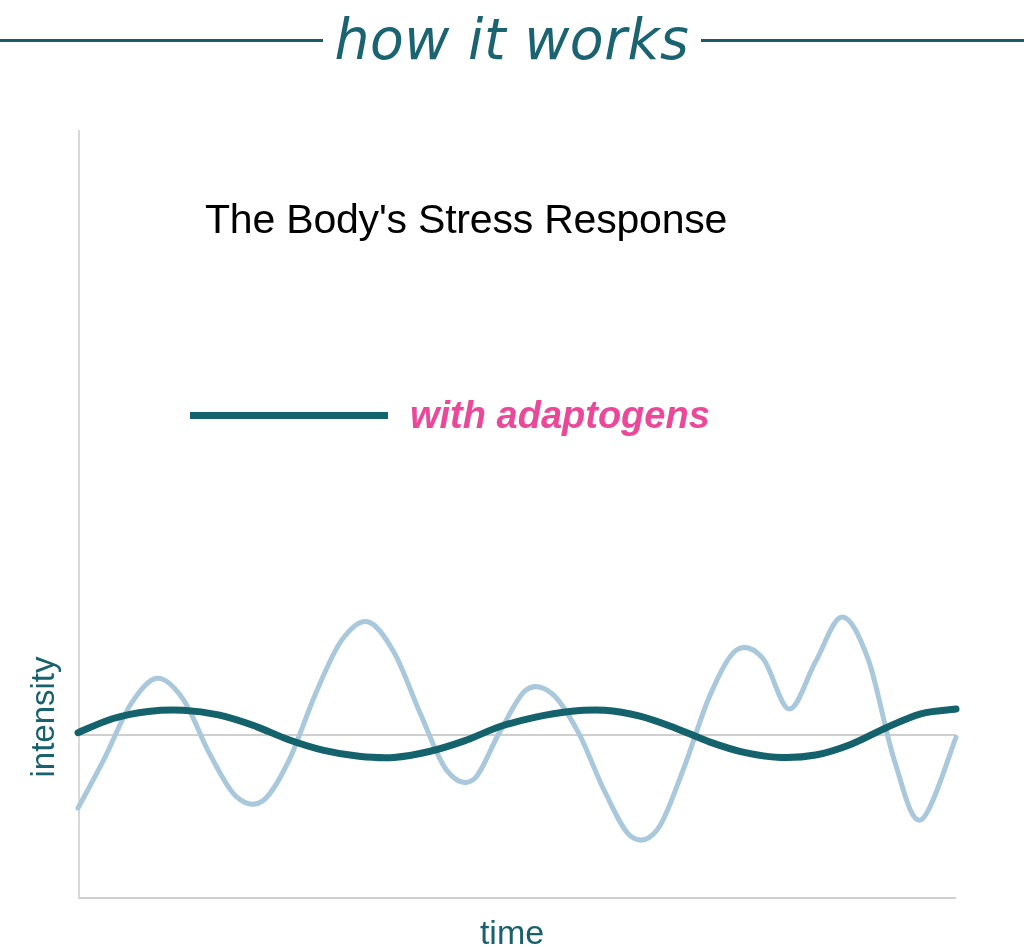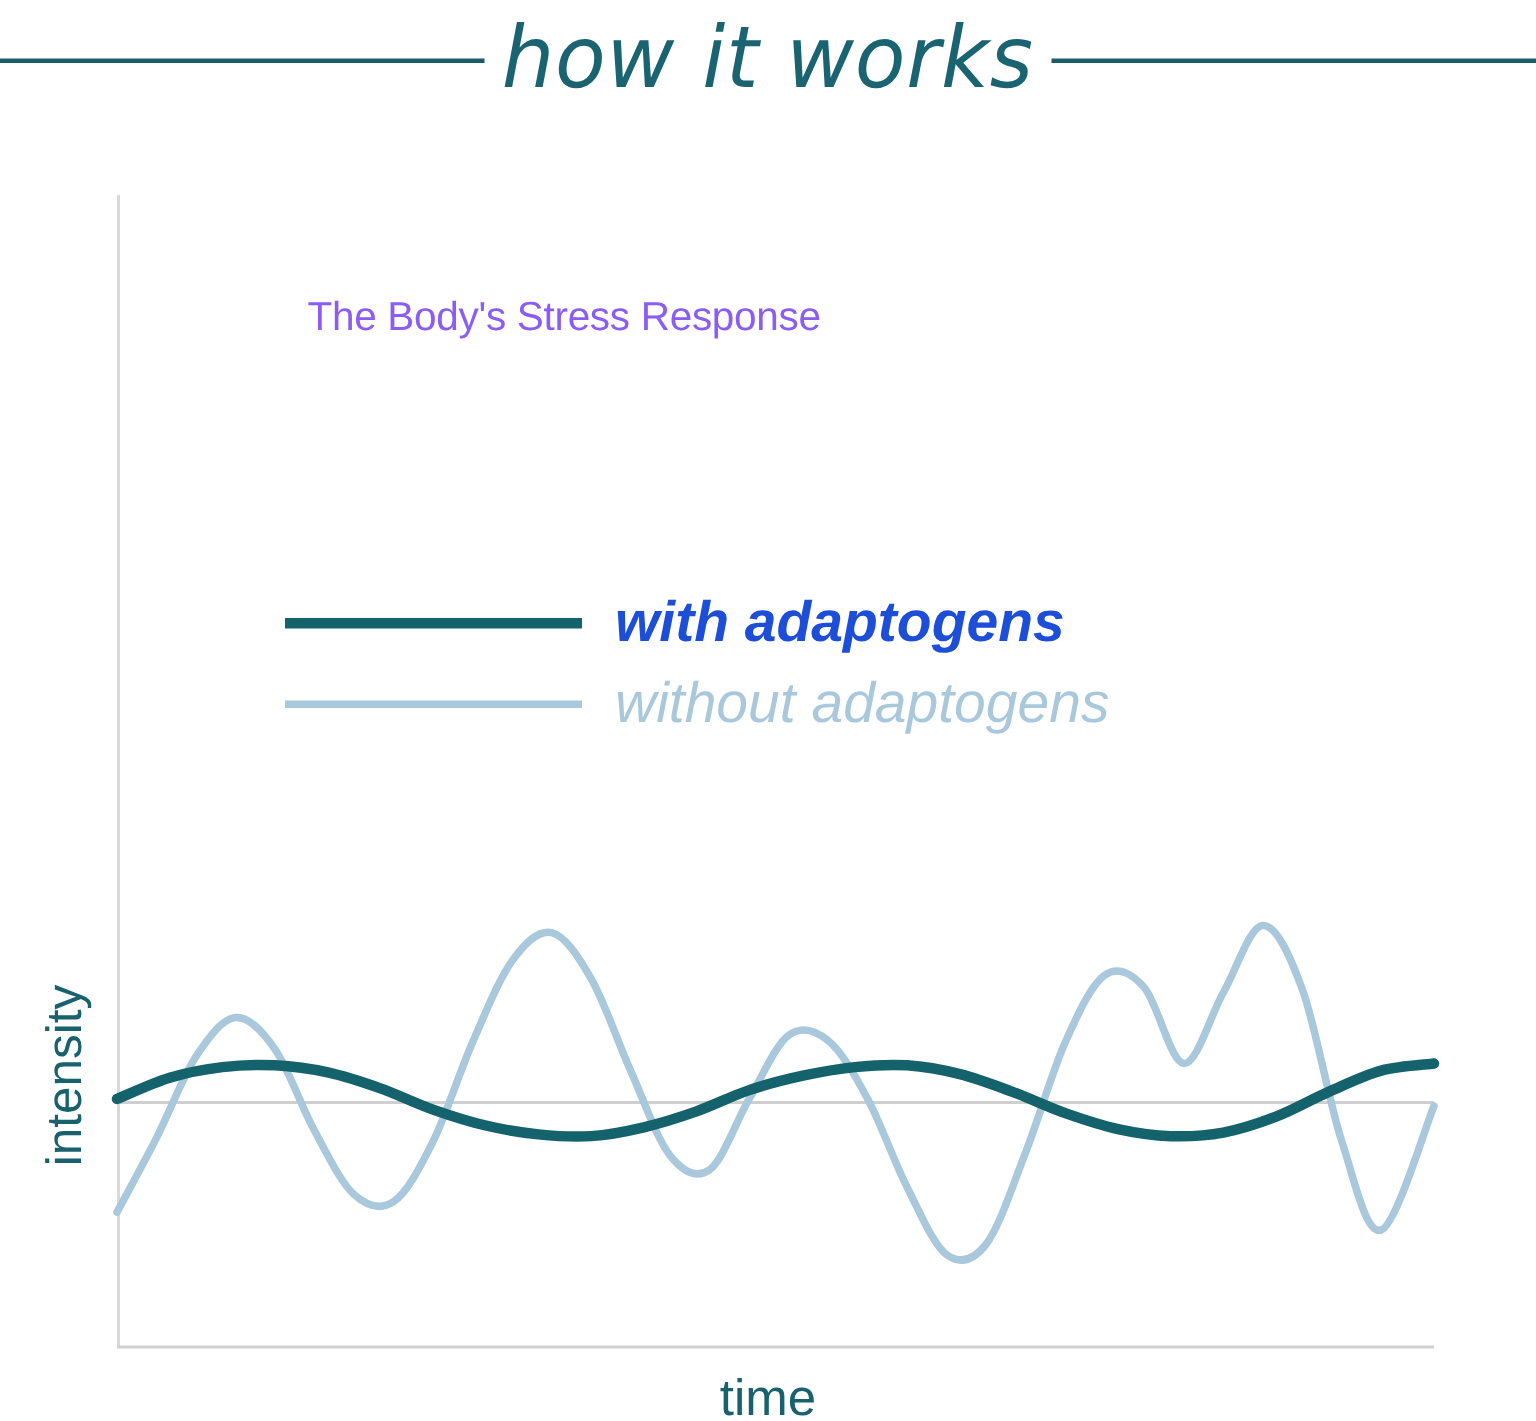--- a/index.html
+++ b/index.html
@@ -73,23 +73,23 @@
     height: 2px;
     background: #d0d0d0;
   }
 
   
   #chart-title {
     position: absolute;
     left: 205px;
     top: 118px;
     font-family: "Liberation Sans", sans-serif;
-    font-size: 27px;
+    font-size: 41px;
     font-weight: 400;
-    color: #8b5cf6;
+    color: #000000;
     white-space: nowrap;
     letter-spacing: -0.2px;
     text-align: center;
   }
 
   
   #chart-legend {
     position: absolute;
     left: 190px;
     top: 310px;
@@ -116,21 +116,21 @@
   }
   .legend-label {
     font-family: "Liberation Sans", sans-serif;
     font-style: italic;
     font-size: 38px;
     white-space: nowrap;
     line-height: 1;
   }
   .legend-label.with {
     font-weight: 700;
-    color: #1d4ed8;
+    color: #ec4899;
   }
   .legend-label.without {
     font-weight: 400;
     color: #a9c8dc;
   }
 
   
   #y-axis-label {
     position: absolute;
     left: -37px;
@@ -179,24 +179,20 @@
   <div id="y-axis-line"></div>
   <div id="x-axis-line"></div>
 
   <div id="chart-title">The Body's Stress Response</div>
 
   <div id="chart-legend">
     <div class="legend-row">
       <div class="legend-swatch with"></div>
       <div class="legend-label with">with adaptogens</div>
     </div>
-    <div class="legend-row">
-      <div class="legend-swatch without"></div>
-      <div class="legend-label without">without adaptogens</div>
-    </div>
   </div>
 
   <svg id="waves-svg" viewBox="0 0 1024 869" preserveAspectRatio="none">
     <line id="baseline" x1="78" y1="657" x2="956" y2="657" stroke="#cfcfcf" stroke-width="2"></line>
     <path id="wave-without" fill="none" stroke-linecap="round" stroke-linejoin="round" d="M 78.00 730.16 C 82.39 721.90, 95.56 697.91, 104.34 680.60 C 113.12 663.29, 121.90 639.69, 130.68 626.32 C 139.46 612.95, 148.24 601.15, 157.02 600.36 C 165.80 599.57, 174.58 609.01, 183.36 621.60 C 192.14 634.19, 200.92 659.75, 209.70 675.88 C 218.48 692.01, 227.26 710.49, 236.04 718.36 C 244.82 726.23, 253.60 728.98, 262.38 723.08 C 271.16 717.18, 279.94 700.66, 288.72 682.96 C 297.50 665.26, 306.28 636.94, 315.06 616.88 C 323.84 596.82, 332.62 574.79, 341.40 562.60 C 350.18 550.41, 358.96 541.75, 367.74 543.72 C 376.52 545.69, 385.30 559.06, 394.08 574.40 C 402.86 589.74, 411.64 616.09, 420.42 635.76 C 429.20 655.43, 437.98 681.39, 446.76 692.40 C 455.54 703.41, 464.32 708.13, 473.10 701.84 C 481.88 695.55, 490.66 669.59, 499.44 654.64 C 508.22 639.69, 517.00 618.65, 525.78 612.16 C 534.56 605.67, 543.34 608.62, 552.12 615.70 C 560.90 622.78, 569.68 638.32, 578.46 654.64 C 587.24 670.96, 596.02 696.33, 604.80 713.64 C 613.58 730.95, 622.36 752.19, 631.14 758.48 C 639.92 764.77, 648.70 762.81, 657.48 751.40 C 666.26 739.99, 675.04 712.46, 683.82 690.04 C 692.60 667.62, 701.38 636.55, 710.16 616.88 C 718.94 597.21, 727.72 578.14, 736.50 572.04 C 745.28 565.94, 754.06 570.47, 762.84 580.30 C 771.62 590.13, 780.40 630.45, 789.18 631.04 C 797.96 631.63, 806.74 599.18, 815.52 583.84 C 824.30 568.50, 833.08 539.39, 841.86 539.00 C 850.64 538.61, 859.42 557.49, 868.20 581.48 C 876.98 605.47, 885.76 656.21, 894.54 682.96 C 903.32 709.71, 910.64 745.89, 920.88 741.96 C 931.12 738.03, 950.15 673.13, 956.00 659.36" stroke="#a9c8dc" stroke-width="5"></path>
     <path id="wave-with" fill="none" stroke-linecap="round" stroke-linejoin="round" d="M 78.00 654.64 C 83.85 652.28, 101.41 644.02, 113.12 640.48 C 124.83 636.94, 136.53 634.78, 148.24 633.40 C 159.95 632.02, 171.65 631.63, 183.36 632.22 C 195.07 632.81, 206.77 634.38, 218.48 636.94 C 230.19 639.50, 241.89 643.43, 253.60 647.56 C 265.31 651.69, 277.01 657.59, 288.72 661.72 C 300.43 665.85, 312.13 669.59, 323.84 672.34 C 335.55 675.09, 347.25 677.06, 358.96 678.24 C 370.67 679.42, 382.37 680.21, 394.08 679.42 C 405.79 678.63, 417.49 676.27, 429.20 673.52 C 440.91 670.77, 452.61 667.03, 464.32 662.90 C 476.03 658.77, 487.73 652.67, 499.44 648.74 C 511.15 644.81, 522.85 641.86, 534.56 639.30 C 546.27 636.74, 557.97 634.58, 569.68 633.40 C 581.39 632.22, 593.09 631.43, 604.80 632.22 C 616.51 633.01, 628.21 635.17, 639.92 638.12 C 651.63 641.07, 663.33 645.59, 675.04 649.92 C 686.75 654.25, 698.45 659.95, 710.16 664.08 C 721.87 668.21, 733.57 672.14, 745.28 674.70 C 756.99 677.26, 768.69 679.03, 780.40 679.42 C 792.11 679.81, 803.81 679.22, 815.52 677.06 C 827.23 674.90, 838.93 670.96, 850.64 666.44 C 862.35 661.92, 874.05 655.03, 885.76 649.92 C 897.47 644.81, 909.17 638.91, 920.88 635.76 C 932.59 632.61, 950.15 631.83, 956.00 631.04" stroke="#14626b" stroke-width="7"></path>
   </svg>
 
   <div id="y-axis-label">intensity</div>
   <div id="x-axis-label">time</div>

